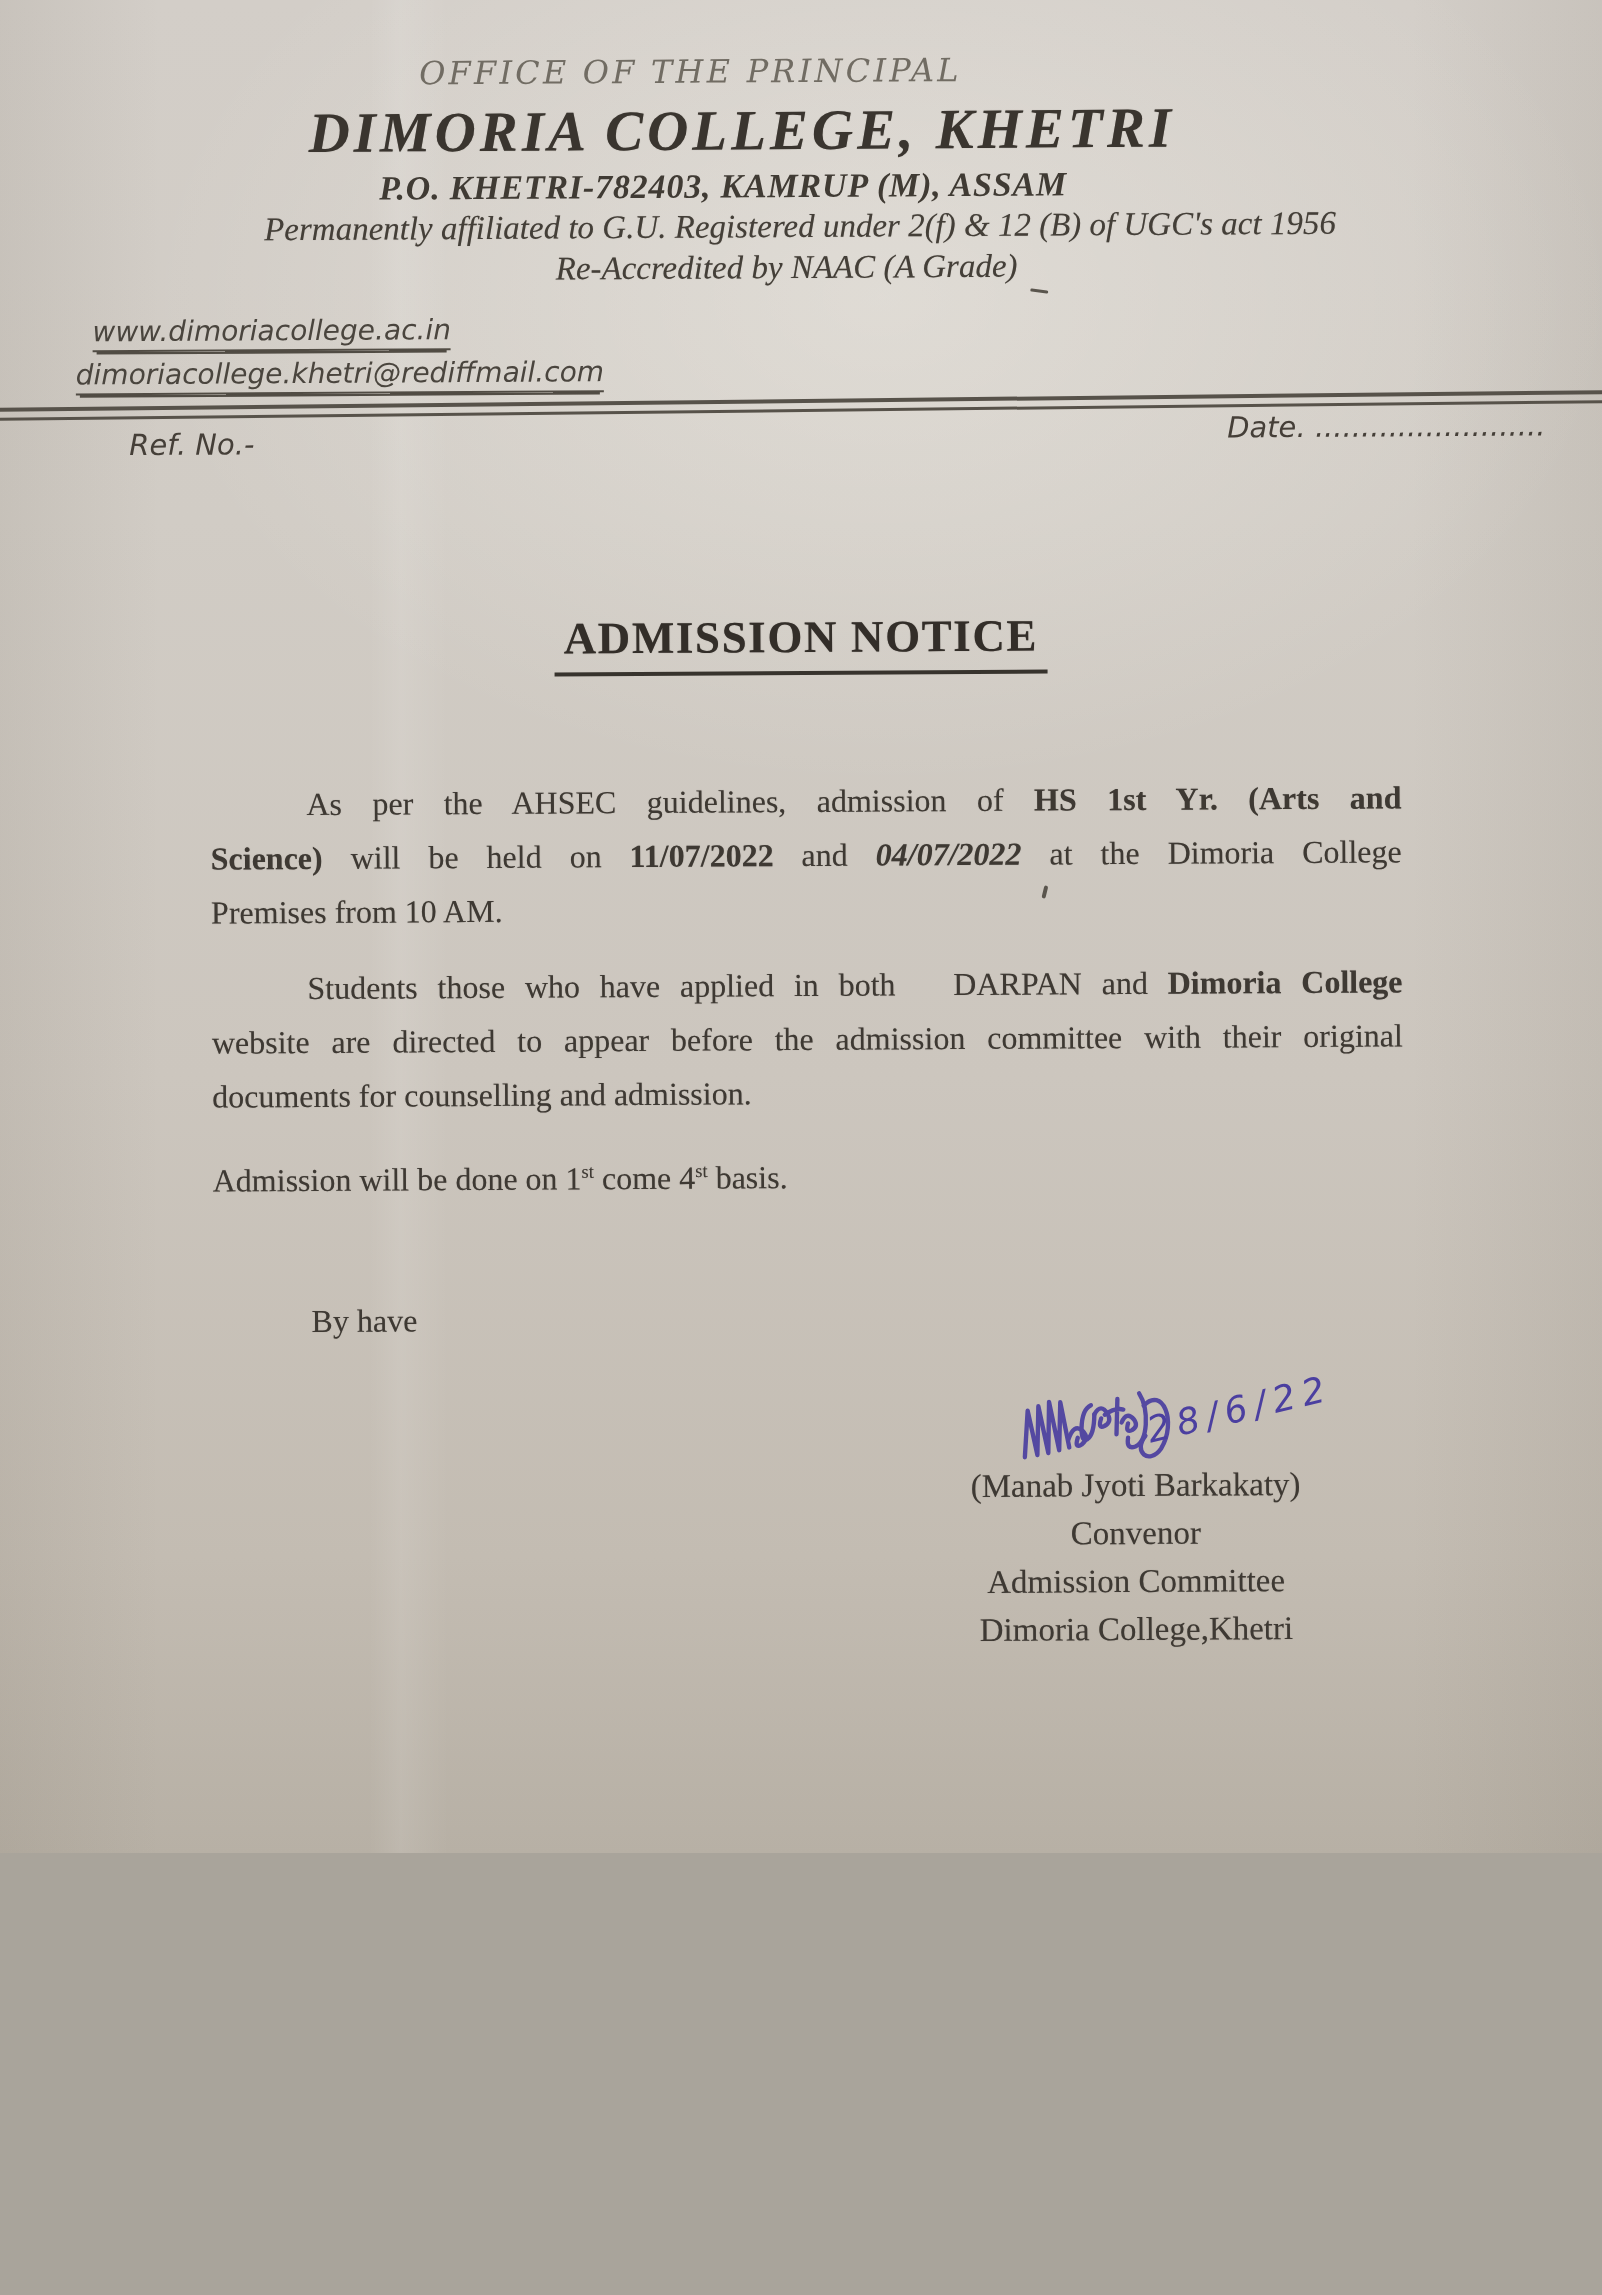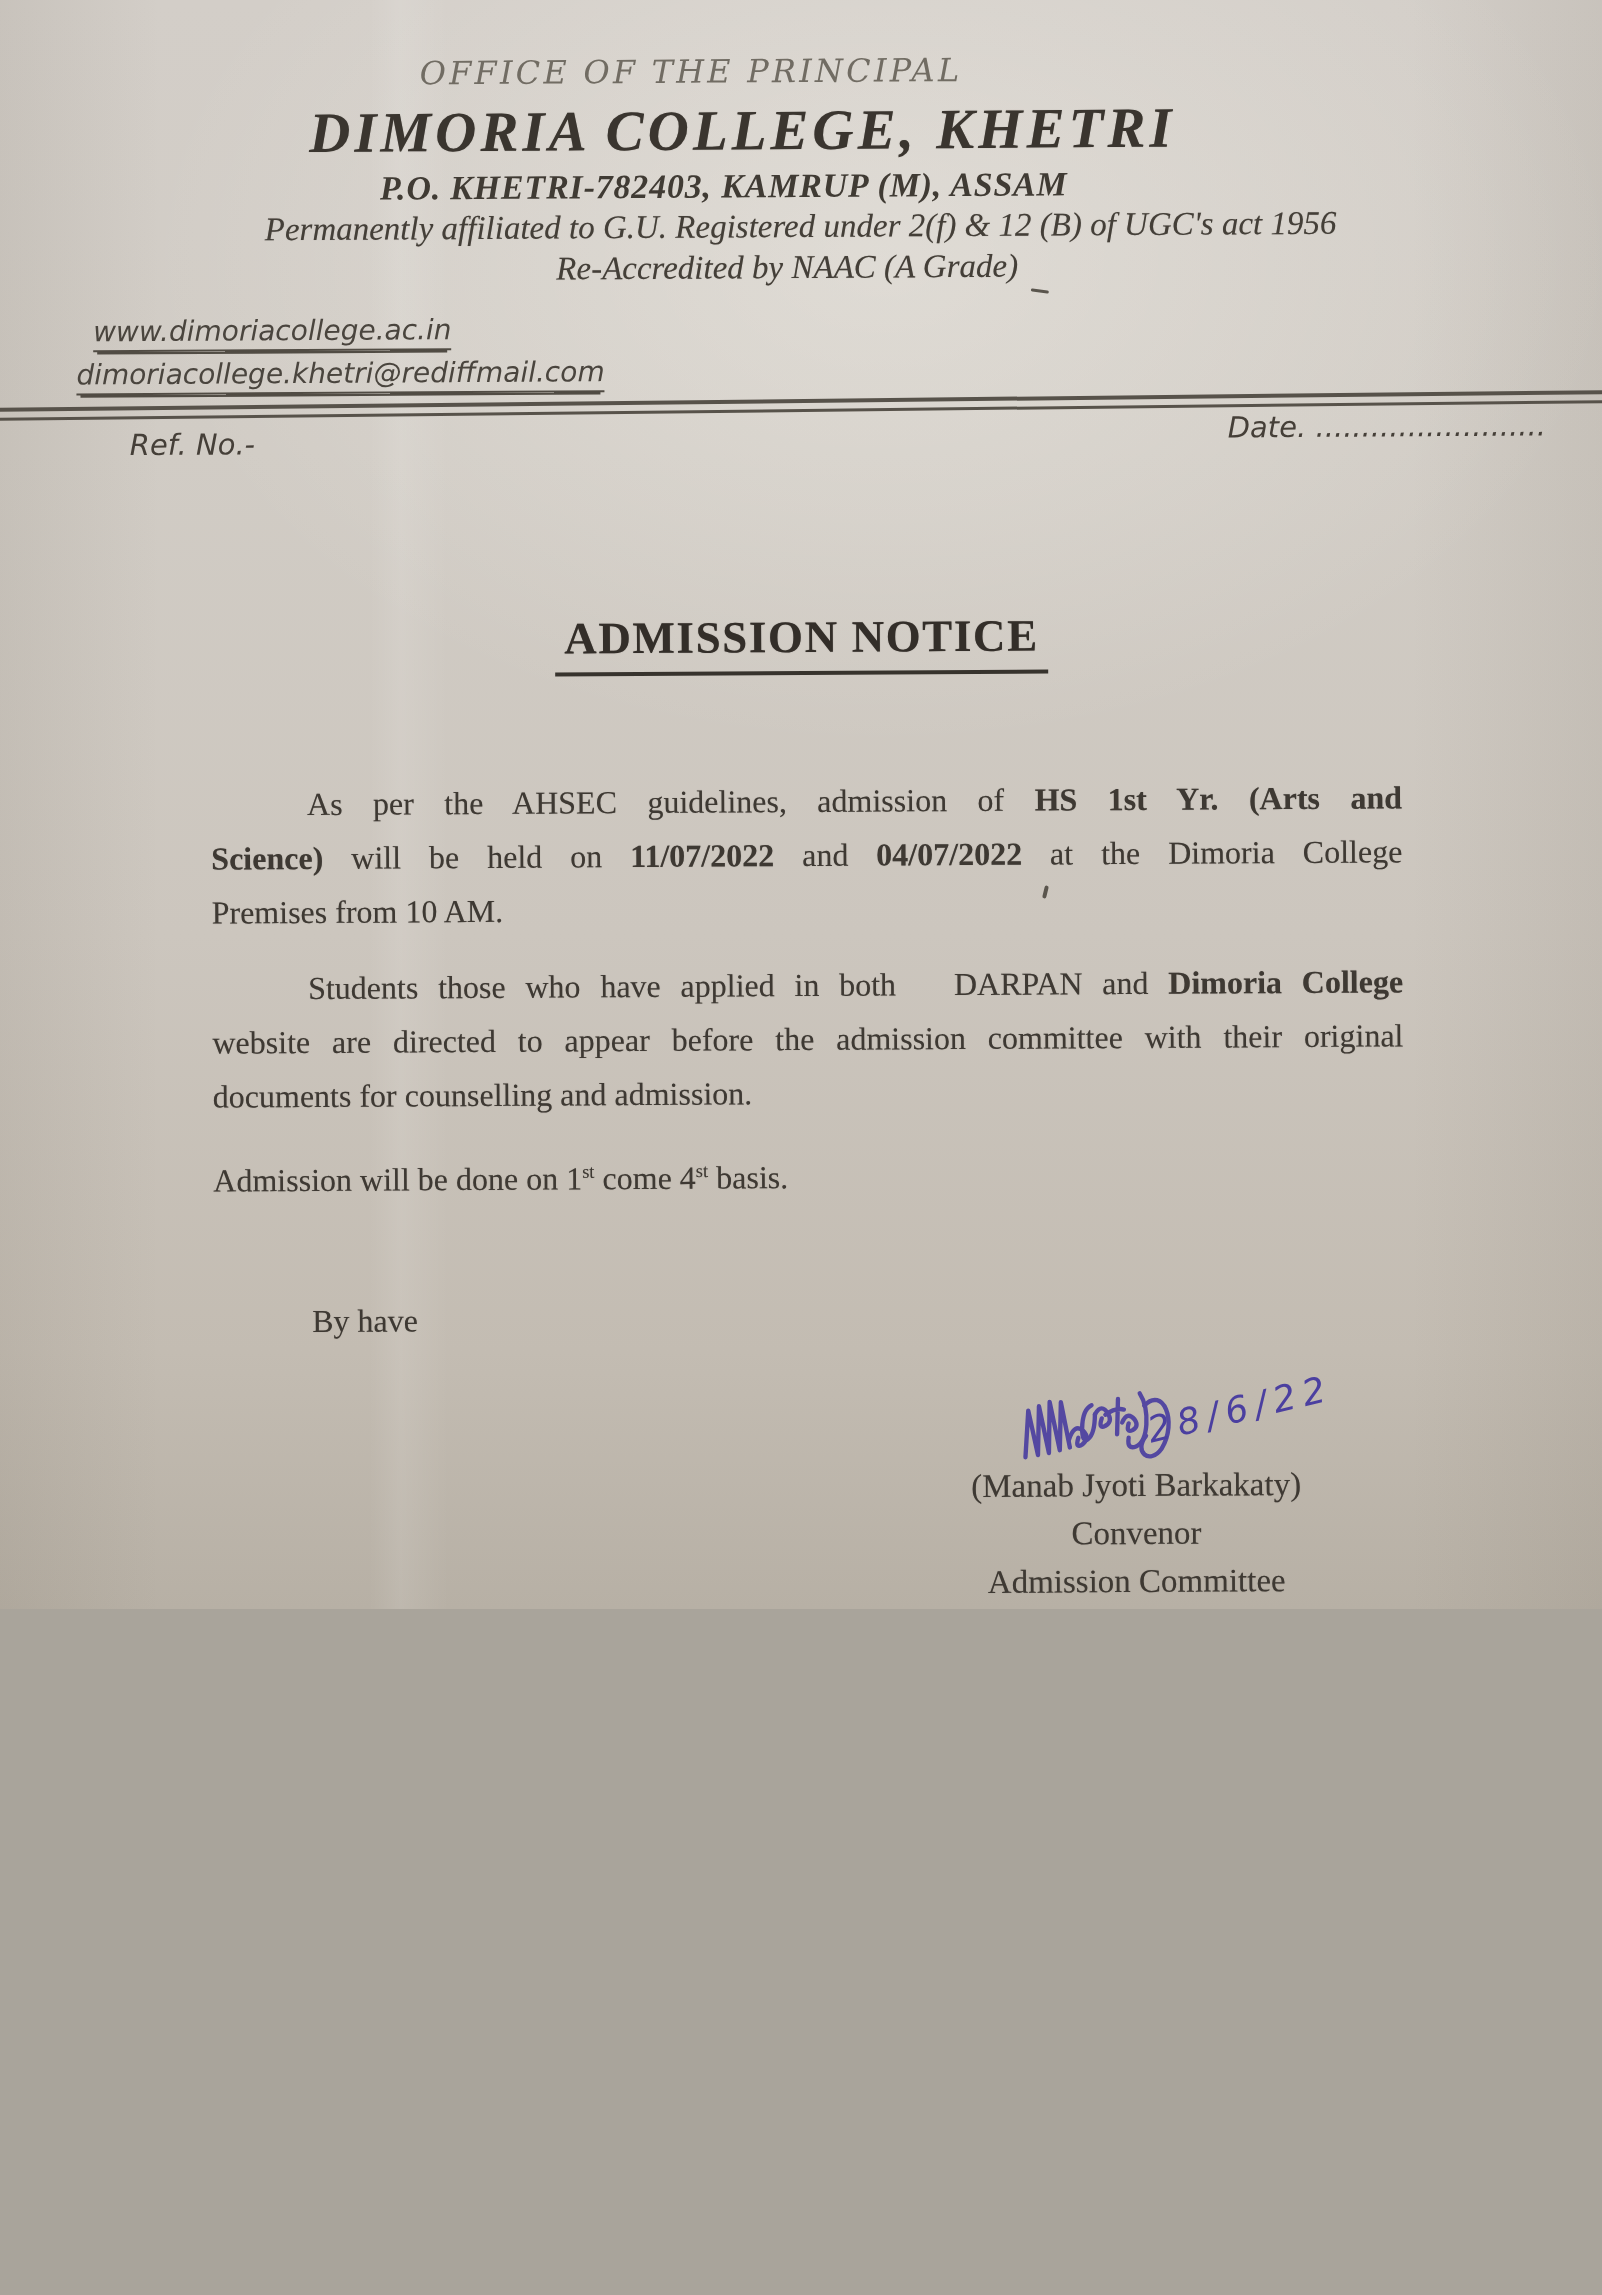--- a/index.html
+++ b/index.html
@@ -1,19 +1,19 @@
 <!DOCTYPE html>
 <html style="font-size:12.7px"><head>
 <meta charset="utf-8">
 <title>Scanned Notice</title>
 <style>
   html,body{margin:0;padding:0;background:#a9a49b;}
   .paper{
     position:relative;
-    width:1603px;height:1609px;
+    width:1603px;height:1853px;
     overflow:hidden;
     background:
       radial-gradient(1191px 794px at 55% 16%, rgba(255,253,247,0.30), rgba(255,253,247,0) 62%),
       linear-gradient(90deg, rgba(105,96,82,0.10) 0%, rgba(105,96,82,0) 10%),
       linear-gradient(270deg, rgba(105,96,82,0.10) 0%, rgba(105,96,82,0) 12%),
       linear-gradient(90deg, rgba(255,255,255,0) 23%, rgba(255,255,255,0.10) 25%, rgba(255,255,255,0) 28%),
       linear-gradient(180deg,#d3cec8 0%,#d1ccc5 28%,#ccc6be 58%,#c3bcb2 84%,#b7b0a5 100%);
     font-family:"Liberation Serif", serif;
     color:#3e3933;
   }
@@ -91,21 +91,21 @@
 
     <div class="refno">Ref. No.-</div>
     <div class="datelbl">Date. .........................</div>
 
     <div class="title-wrap">
       <span class="title">ADMISSION NOTICE</span>
     </div>
 
     <div class="para p1">
       <span class="pline jl indent"><span>As per the AHSEC guidelines, admission of </span><span style="font-weight: 700;">HS 1st Yr. (Arts and</span></span>
-      <span class="pline jl"><span style="font-weight: 700; margin-top: 48px;">Science)</span><span> will be held on </span><span style="font-weight: 700;">11/07/2022</span><span> and </span><span style="font-weight: 700;">04/07/2022</span><span> at the Dimoria College</span></span>
+      <span class="pline jl"><span style="font-weight: 700; margin-top: 48px;">Science)</span><span> will be held on </span><span style="font-weight: 700;">11/07/2022</span><span> and </span><span style="font-weight: 700; font-style: italic;">04/07/2022</span><span> at the Dimoria College</span></span>
       <span class="pline"><span>Premises from </span><span style="font-weight: 400;">10 AM.</span></span>
     </div>
     <div class="artifact2"></div>
 
     <div class="para p2">
       <span class="pline jl indent"><span>Students those who have applied in both </span><span style="font-weight: 400; margin-left: 38px;">DARPAN</span><span> and </span><span style="font-weight: 700;">Dimoria College</span></span>
       <span class="pline jl"><span>website are directed to appear before the admission committee with their original</span></span>
       <span class="pline"><span>documents for counselling and admission.</span></span>
     </div>
 

